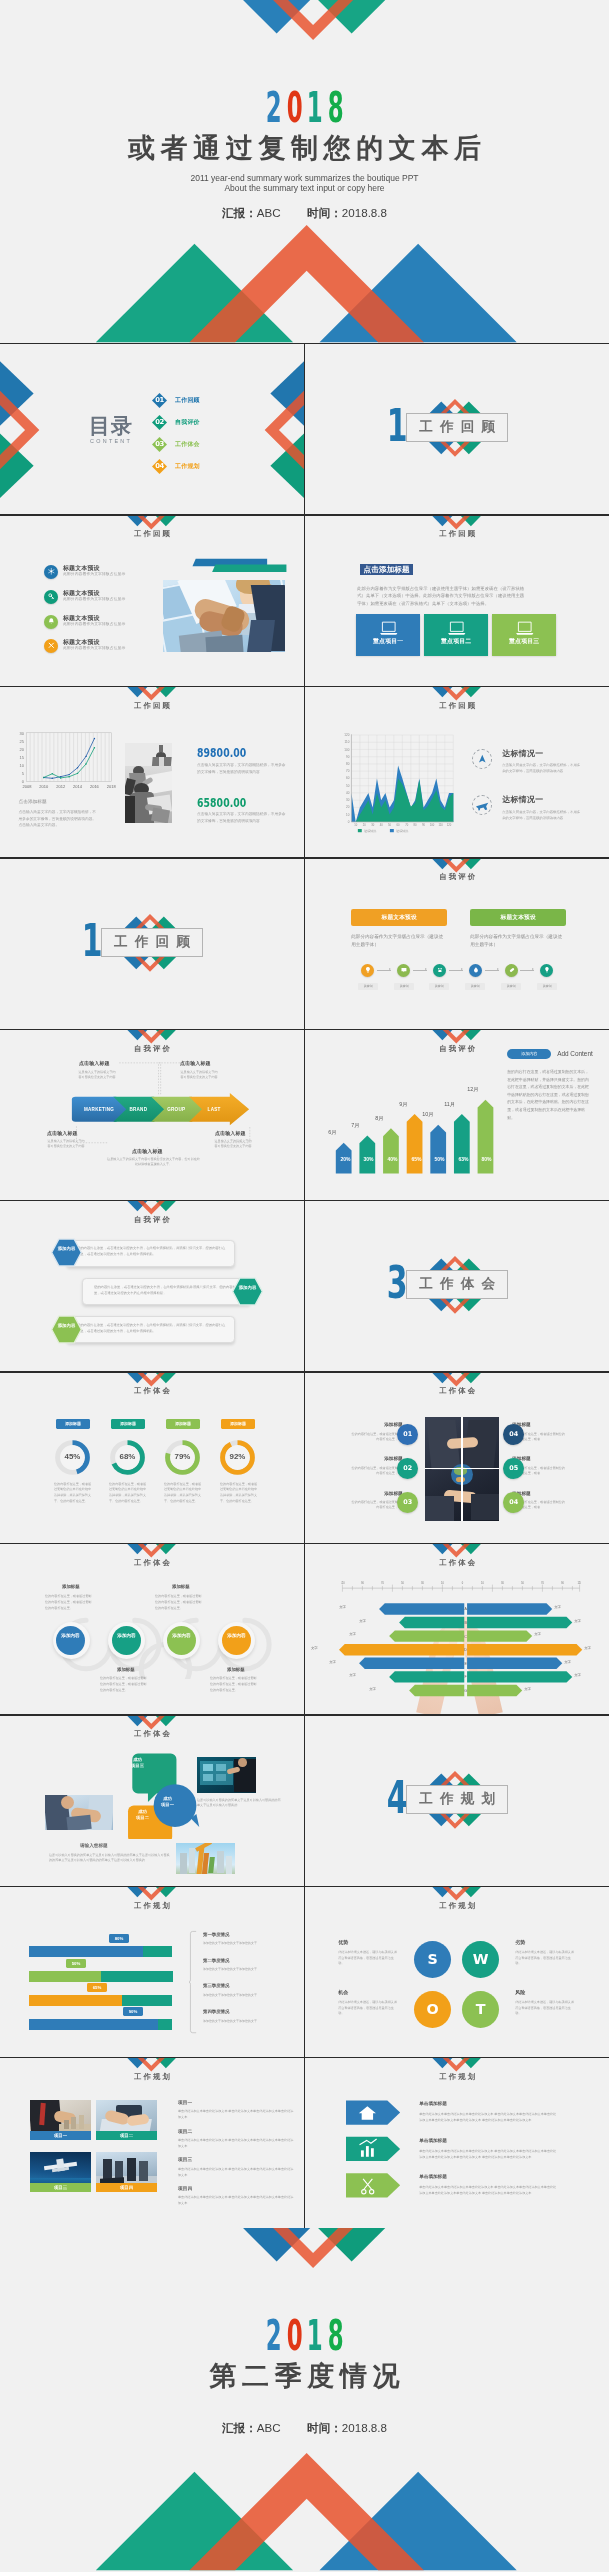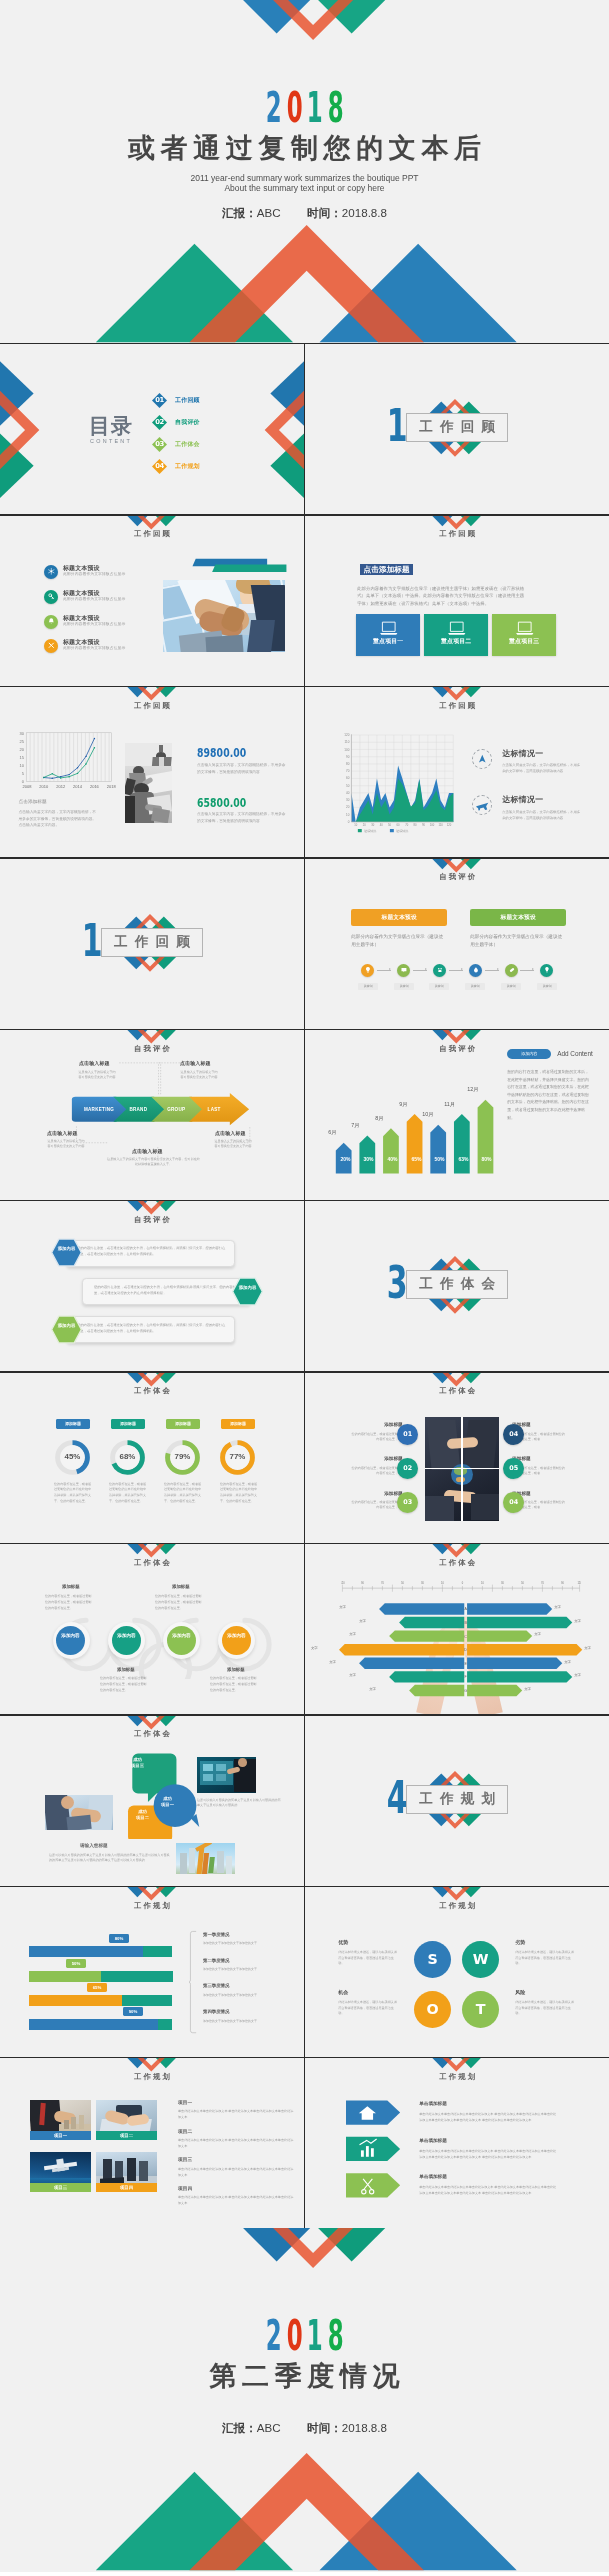--- a/index.html
+++ b/index.html
@@ -773,21 +773,21 @@
       <div class="d13v" style="left:163px;top:80px">79%</div>
       <div class="d13b" style="left:164px;top:109px">您的内容打在这里，或者通过复制您的文本后在此框中选择粘贴，并选择只保留文字。您的内容打在这里。</div>
 
       <div class="d13l" style="left:221px;top:46px;background:#f2a019"></div>
       <div class="d13lt" style="left:221px;top:46px">添加标题</div>
       <svg class="abs" style="left:218px;top:65px" width="39" height="39" viewBox="0 0 55 55">
         <circle cx="27.5" cy="27.5" r="21" fill="none" stroke="#e2e2e2" stroke-width="7"></circle>
         <circle cx="27.5" cy="27.5" r="21" fill="none" stroke="#f2a019" stroke-width="7" stroke-dasharray="121.4 10.5" transform="rotate(-90 27.5 27.5)"></circle>
         <circle cx="27.5" cy="27.5" r="17" fill="#f4f4f4"></circle>
       </svg>
-      <div class="d13v" style="left:218px;top:80px">77%</div>
+      <div class="d13v" style="left:218px;top:80px">92%</div>
       <div class="d13b" style="left:220px;top:109px">您的内容打在这里，或者通过复制您的文本后在此框中选择粘贴，并选择只保留文字。您的内容打在这里。</div>
     </div>
     <div class="sep-v"></div>
 
     <div class="half">
       <svg class="abs" style="left:0;top:0" width="304" height="15.7" viewBox="0 0 425 22">
         <polygon points="178,0 206,0 192,14.5" fill="#2176ae"></polygon>
           <polygon points="218,0 246,0 232,14.5" fill="#0f9c7c"></polygon>
         <path d="M 192.5,0 L 211.5,19 L 230.5,0 L 222.5,0 L 211.5,11 L 200.5,0 Z" fill="#e8542f" fill-opacity="0.84"></path>
       </svg>

